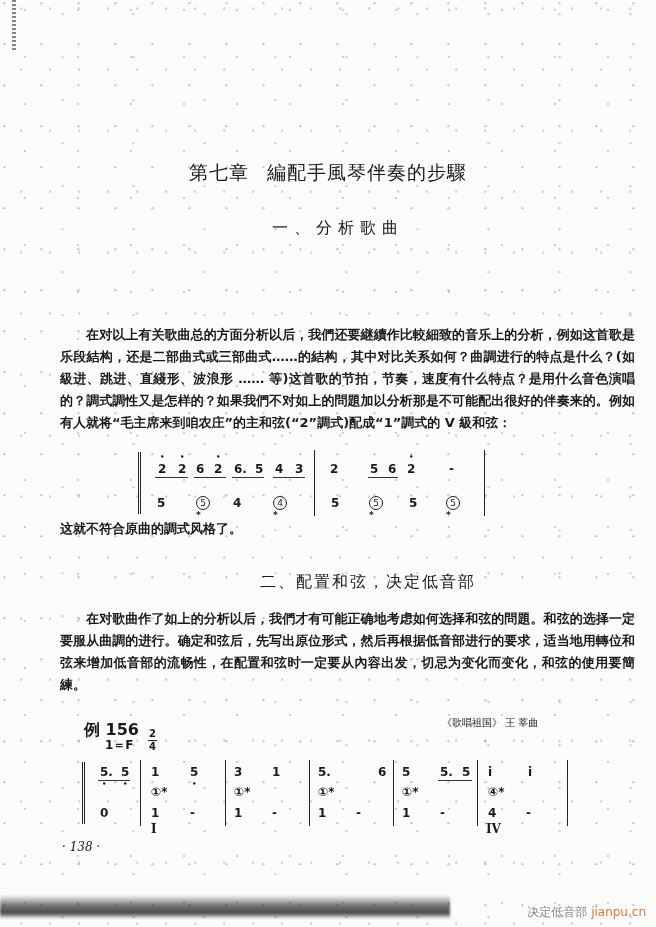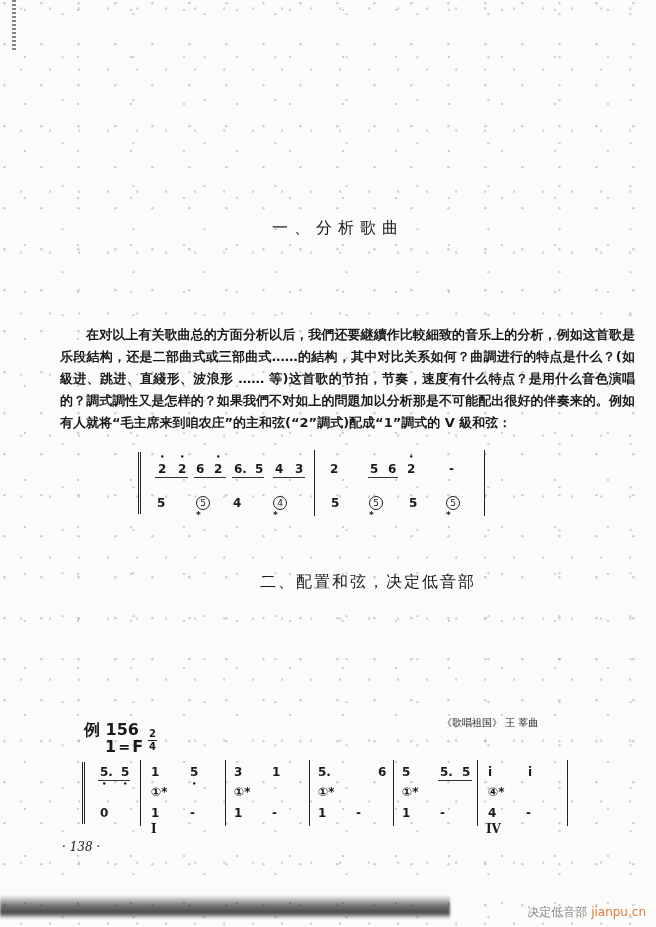--- a/index.html
+++ b/index.html
@@ -64,21 +64,21 @@
     content: "•"; position: absolute; bottom: -9px; left: 2px; font-size: 7px;
   }
   .underline { position: absolute; border-top: 1px solid #333; height: 0; }
   .circled {
     display: inline-block; width: 12px; height: 12px; border: 1px solid #222;
     border-radius: 50%; font-size: 9px; line-height: 12px; text-align: center;
     font-weight: normal;
   }
   .star { font-size: 9px; vertical-align: top; }
   .ex-label { position: absolute; left: 84px; top: 720px; font-size: 16px; font-weight: bold; font-family: "DejaVu Sans", sans-serif; }
-  .key-sig { position: absolute; left: 105px; top: 737px; font-size: 16px; font-weight: bold; font-family: "DejaVu Sans", sans-serif; }
+  .key-sig { position: absolute; left: 105px; top: 737px; font-size: 12px; font-weight: bold; font-family: "DejaVu Sans", sans-serif; }
   .timesig { position: absolute; left: 148px; top: 729px; font-size: 10px; font-weight: bold; line-height: 10px; text-align: center; font-family: "DejaVu Sans", sans-serif; }
   .timesig .line { border-top: 1px solid #222; width: 9px; margin: 1px auto; }
   .song-credit { position: absolute; left: 442px; top: 716px; font-size: 10px; font-family: "DejaVu Sans", sans-serif; }
   .page-num { position: absolute; left: 62px; top: 840px; font-style: italic; font-size: 12px; font-family: "DejaVu Serif", serif; }
   .bottom-smudge {
     position: absolute; left: 0; top: 895px; width: 450px; height: 24px;
     background: linear-gradient(180deg, rgba(0,0,0,0) 0%, rgba(40,40,40,.65) 45%, rgba(30,30,30,.8) 75%, rgba(0,0,0,0) 100%);
     filter: blur(1px);
   }
   .watermark {
@@ -87,20 +87,23 @@
   }
   .watermark .url { color: #e07a3a; margin-left: 4px; }
 </style>
 </head>
 <body>
 
 <div class="page">
   <div class="noise"></div>
   <div class="left-edge"></div>
 
+  <div class="chapter-title">
+    <span>第七章</span><span class="gap"></span><span>編配手風琴伴奏的步驟</span>
+  </div>
 
   <div class="section-title s1">一、分析歌曲</div>
 
   <div class="para p2"><span class="indent"></span><span>在对以上有关歌曲总的方面分析以后，我們还要継續作比較細致的音乐上的分析，例如这首歌是乐段結构，还是二部曲式或三部曲式……的結构，其中对比关系如何？曲調进行的特点是什么？(如級进、跳进、直綫形、波浪形 …… 等)这首歌的节拍，节奏，速度有什么特点？是用什么音色演唱的？調式調性又是怎样的？如果我們不对如上的問題加以分析那是不可能配出很好的伴奏来的。例如有人就将“毛主席来到咱农庄”的主和弦(“2”調式)配成“1”調式的 V 級和弦：</span></div>
 
   <div class="staff" style="left:0;top:0;">
     <div class="brace" style="left:138px;top:452px;height:62px;"></div>
     <div class="barline" style="left:314px;top:450px;height:66px;"></div>
     <div class="barline" style="left:484px;top:450px;height:66px;"></div>
 
@@ -128,23 +131,25 @@
     <div class="underline" style="left:368px;top:477px;width:30px;"></div>
     <span class="note dot-above" style="left:407px;top:462px;">2</span>
     <span class="note" style="left:449px;top:462px;">-</span>
 
     <span class="note" style="left:331px;top:496px;">5</span>
     <span class="note" style="left:369px;top:495px;"><span class="circled">5</span><span class="star">*</span></span>
     <span class="note" style="left:409px;top:496px;">5</span>
     <span class="note" style="left:446px;top:495px;"><span class="circled">5</span><span class="star">*</span></span>
   </div>
 
+  <div class="para p3" style="left:60px;">这就不符合原曲的調式风格了。</div>
 
   <div class="section-title s2">二、配置和弦，决定低音部</div>
 
+  <div class="para p4"><span class="indent"></span><span>在对歌曲作了如上的分析以后，我們才有可能正确地考虑如何选择和弦的問題。和弦的选择一定要服从曲調的进行。确定和弦后，先写出原位形式，然后再根据低音部进行的要求，适当地用轉位和弦来增加低音部的流畅性，在配置和弦时一定要从內容出发，切忌为变化而变化，和弦的使用要簡練。</span></div>
 
   <div class="ex-label">例 156</div>
   <div class="key-sig">1＝F</div>
   <div class="timesig">
     <div>2</div>
     <div class="line"></div>
     <div>4</div>
   </div>
   <div class="song-credit">《歌唱祖国》 王 莘曲</div>
 

